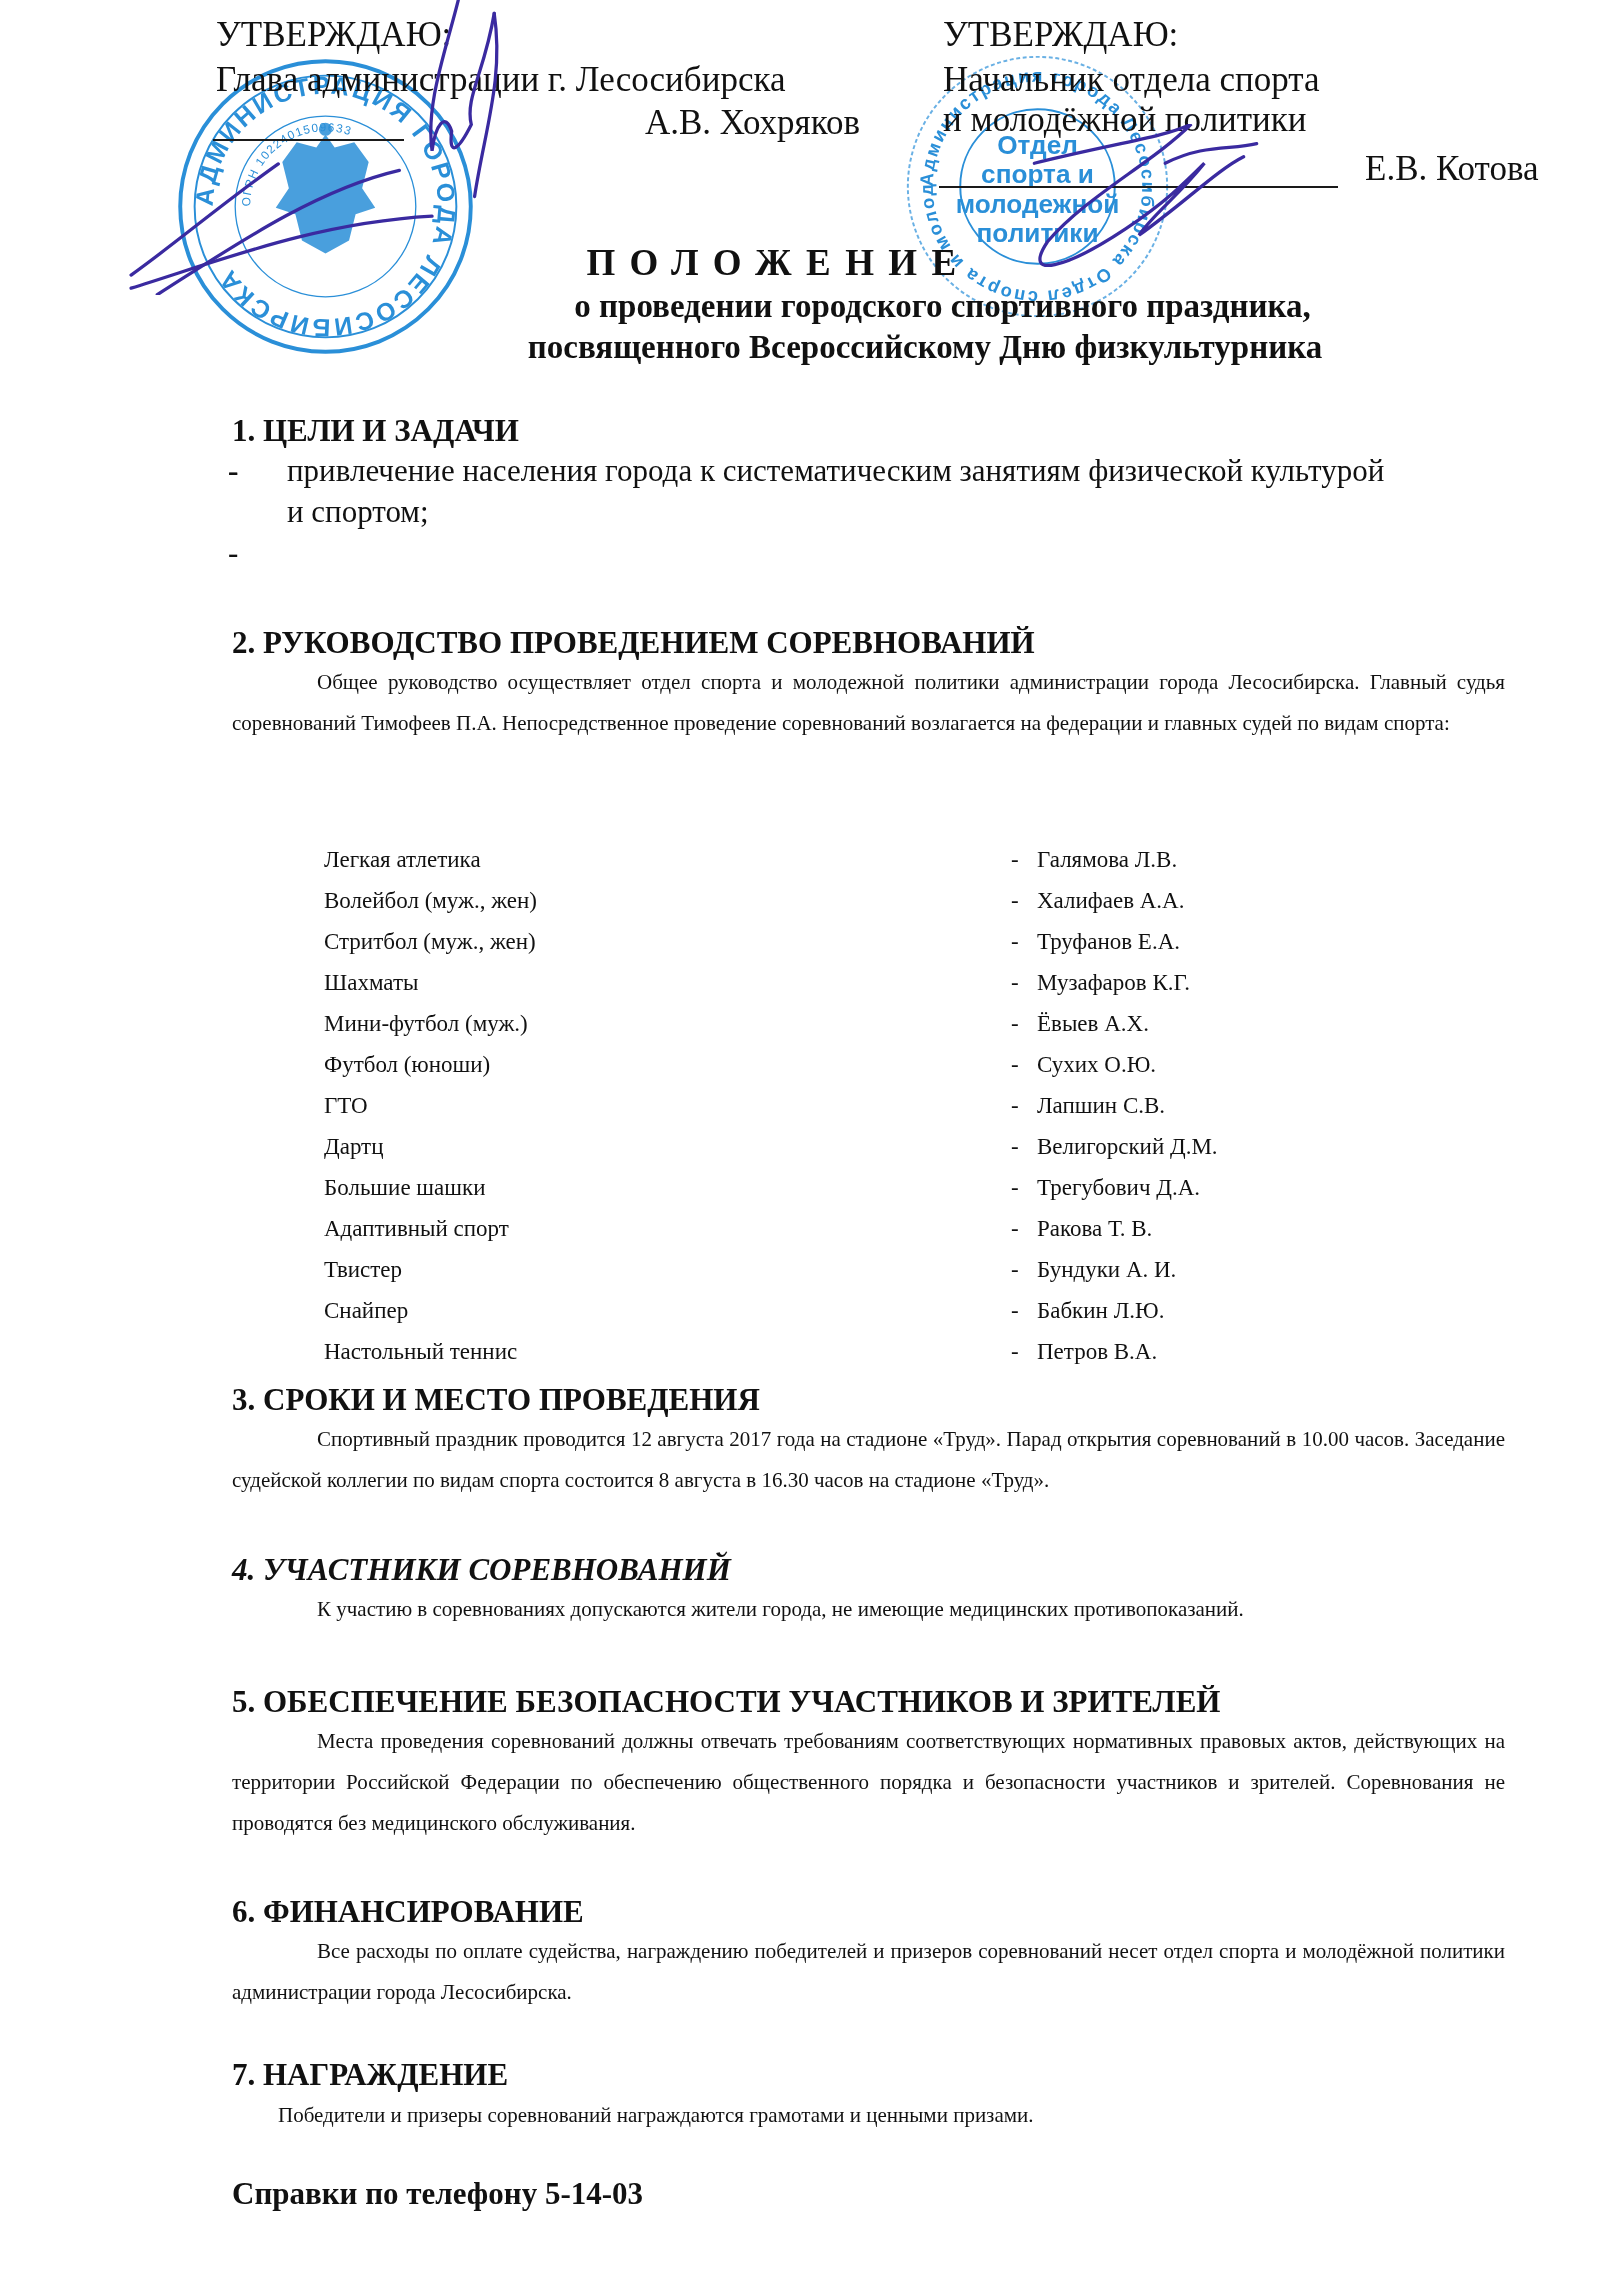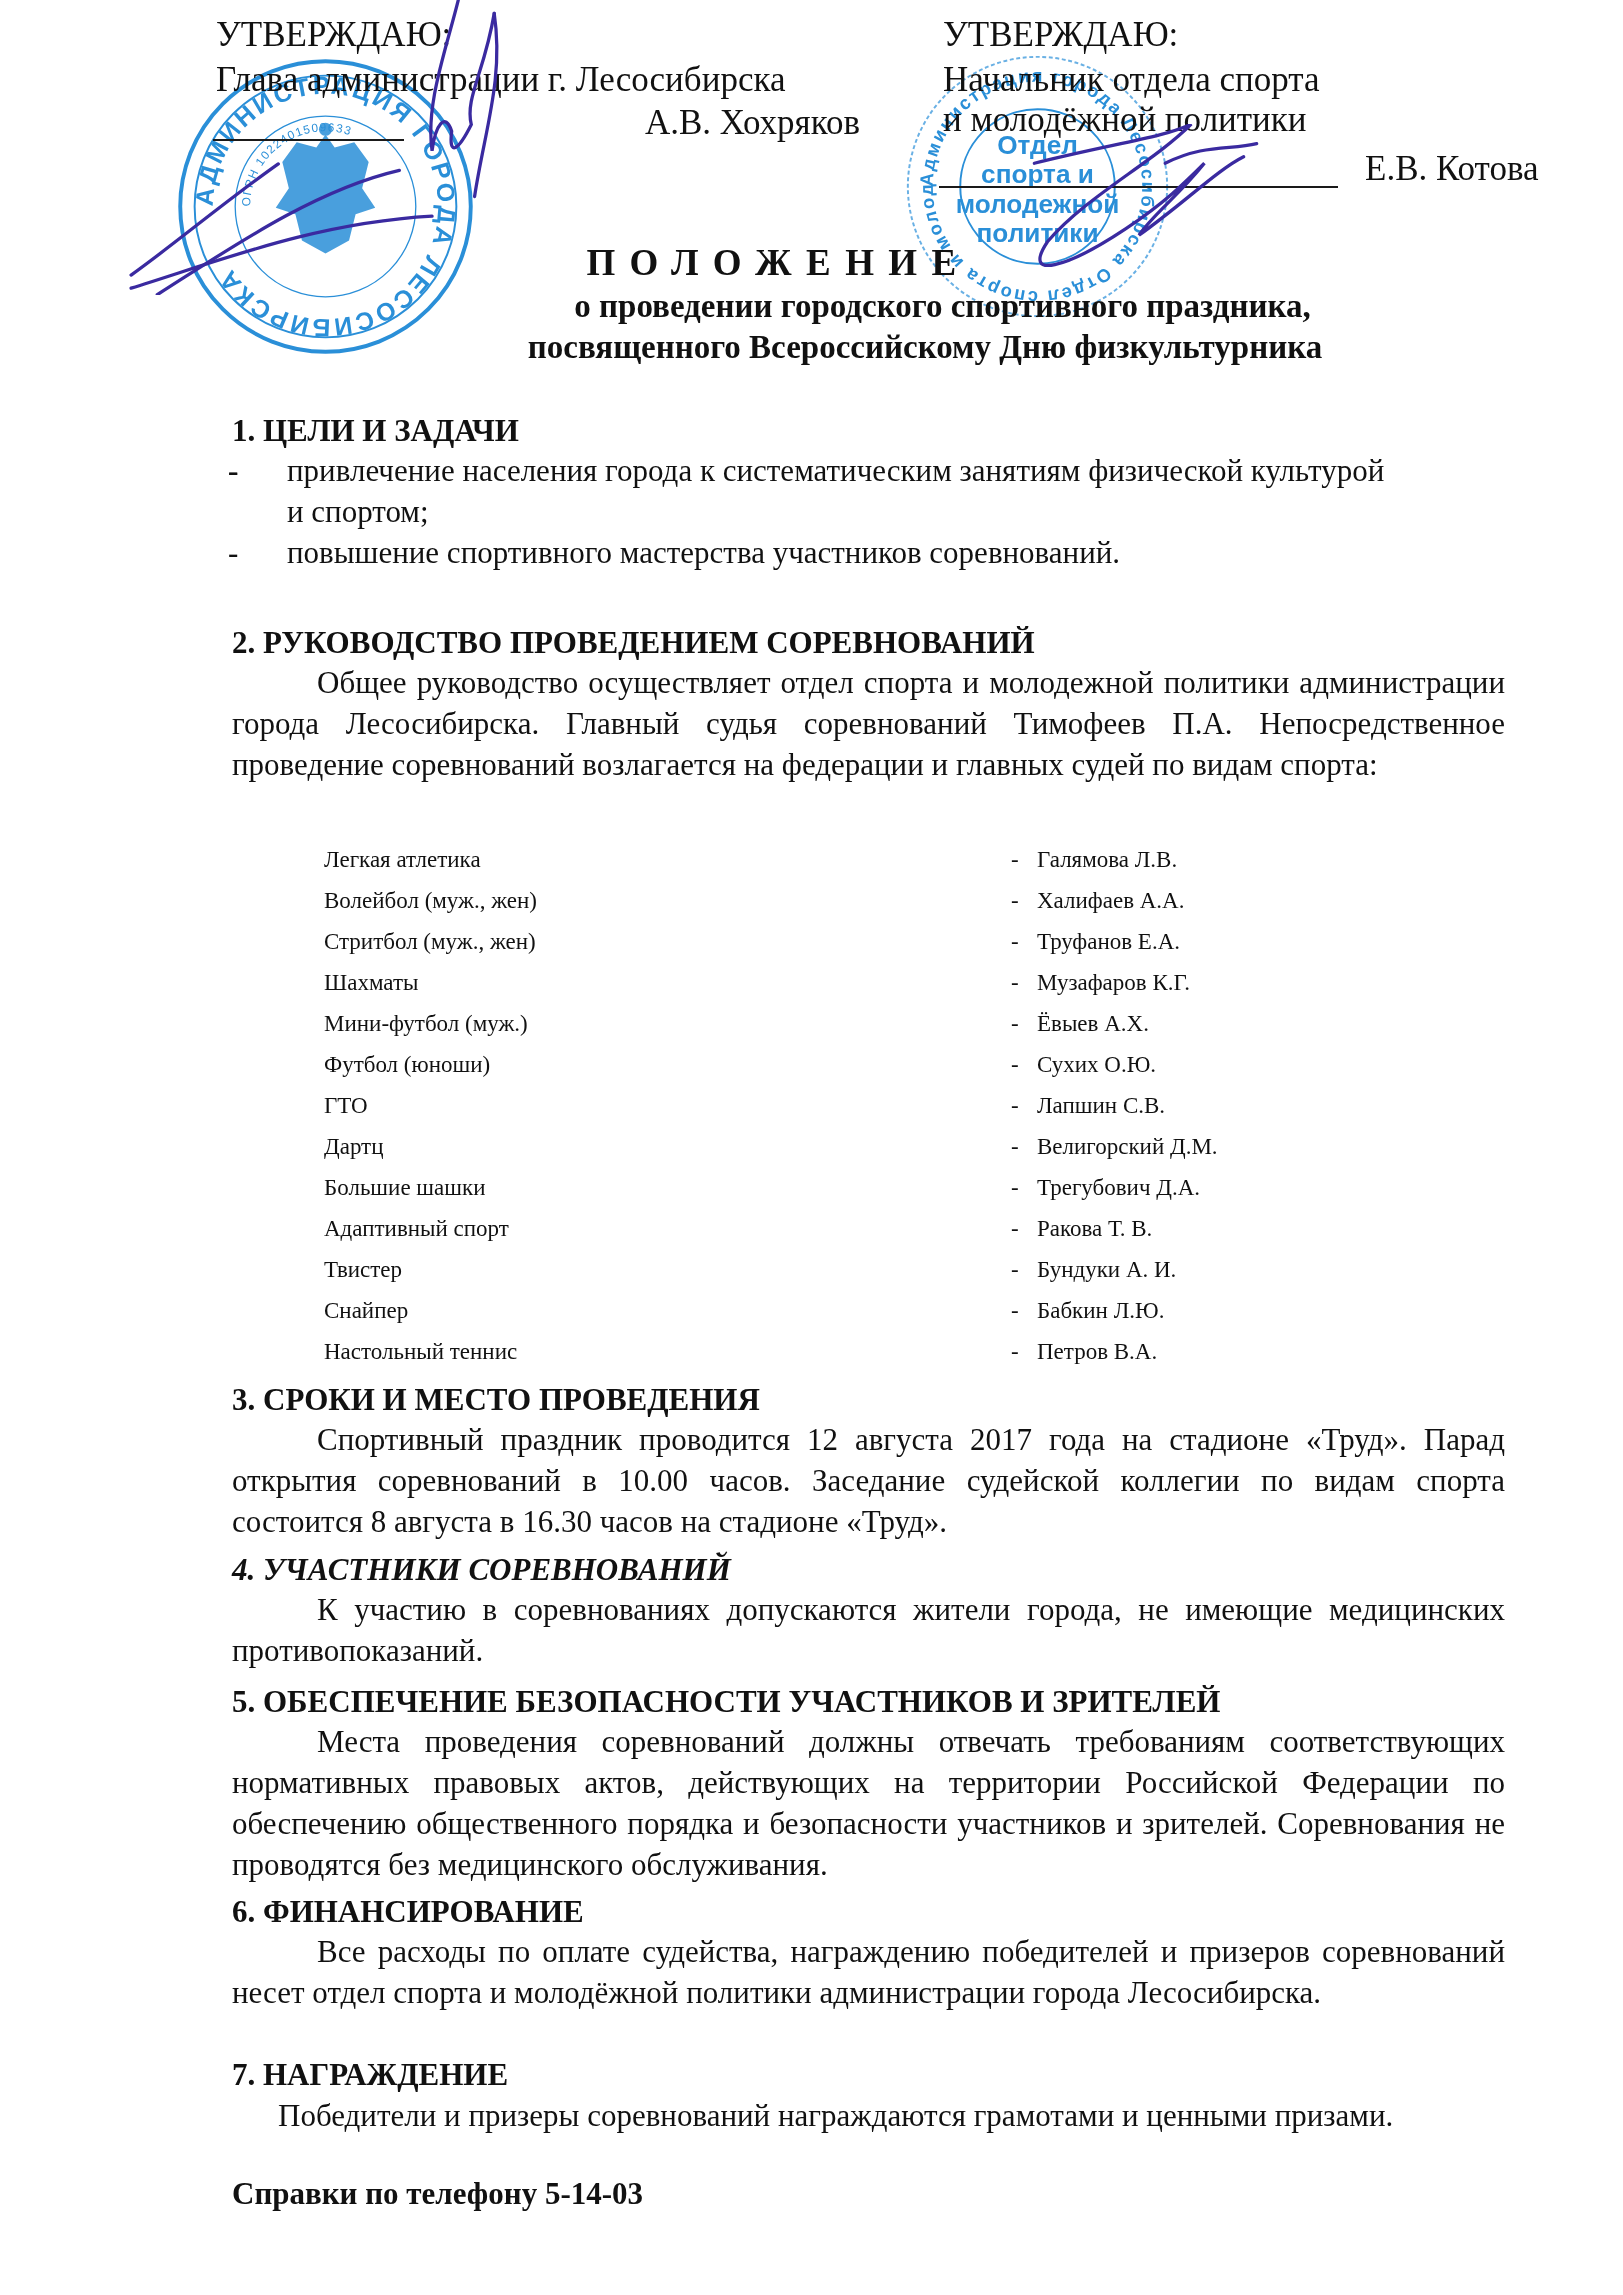--- a/index.html
+++ b/index.html
@@ -16,21 +16,21 @@
 
   
   .stamp { position: absolute; pointer-events: none; }
   .signature { position: absolute; pointer-events: none; }
 
   
   .doc-title { font-weight: bold; font-size: 37px; letter-spacing: 14.4px; text-align: center; }
   .doc-subtitle { font-weight: bold; font-size: 33px; text-align: center; line-height: 41px; }
 
   .section-heading { font-weight: bold; font-size: 31px; line-height: 39px; }
-  .para { font-size: 31px; line-height: 41px; text-align: justify; text-align-last: left; }
+  .para { font-size: 21px; line-height: 41px; text-align: justify; text-align-last: left; }
   .para .indent { display: inline-block; width: 85px; }
 
   .bullets { font-size: 31px; line-height: 41px; }
   .bullet-row { position: relative; padding-left: 59px; }
   .bullet-row .dash { position: absolute; left: 0; top: 0; }
 
   .judges { font-size: 23px; line-height: 41px; }
   .judge-row { position: relative; height: 41px; }
   .judge-sport { position: absolute; left: 0; }
   .judge-dash { position: absolute; left: 687px; }
@@ -123,21 +123,20 @@
 <div class="abs bullets" style="left:228px; top:450px; width:1178px;">
   <div class="bullet-row">
     <span class="dash">-</span>
   </div>
   <div class="bullet-row" style="width:1113px;">
     <span class="dash">-</span>
     <span>привлечение  населения города к систематическим занятиям физической культурой и спортом;</span>
   </div>
   <div class="bullet-row">
     <span class="dash">-</span>
-    <span>повышение спортивного мастерства участников соревнований.</span>
   </div>
 </div>
 
 <div class="abs section-heading" style="left:232px; top:623px;">2. РУКОВОДСТВО ПРОВЕДЕНИЕМ СОРЕВНОВАНИЙ</div>
 <div class="abs para" style="left:232px; top:662px; width:1273px;"><span class="indent"></span><span>Общее руководство осуществляет отдел спорта и молодежной политики администрации города Лесосибирска. Главный судья соревнований Тимофеев П.А. Непосредственное проведение соревнований возлагается на федерации и главных судей по видам спорта:</span></div>
 
 <div class="abs judges" id="judges" style="left:324px; top:839px; width:982px;">
     <div class="judge-row">
       <span class="judge-sport">Легкая атлетика</span>
       <span class="judge-dash">-</span>

